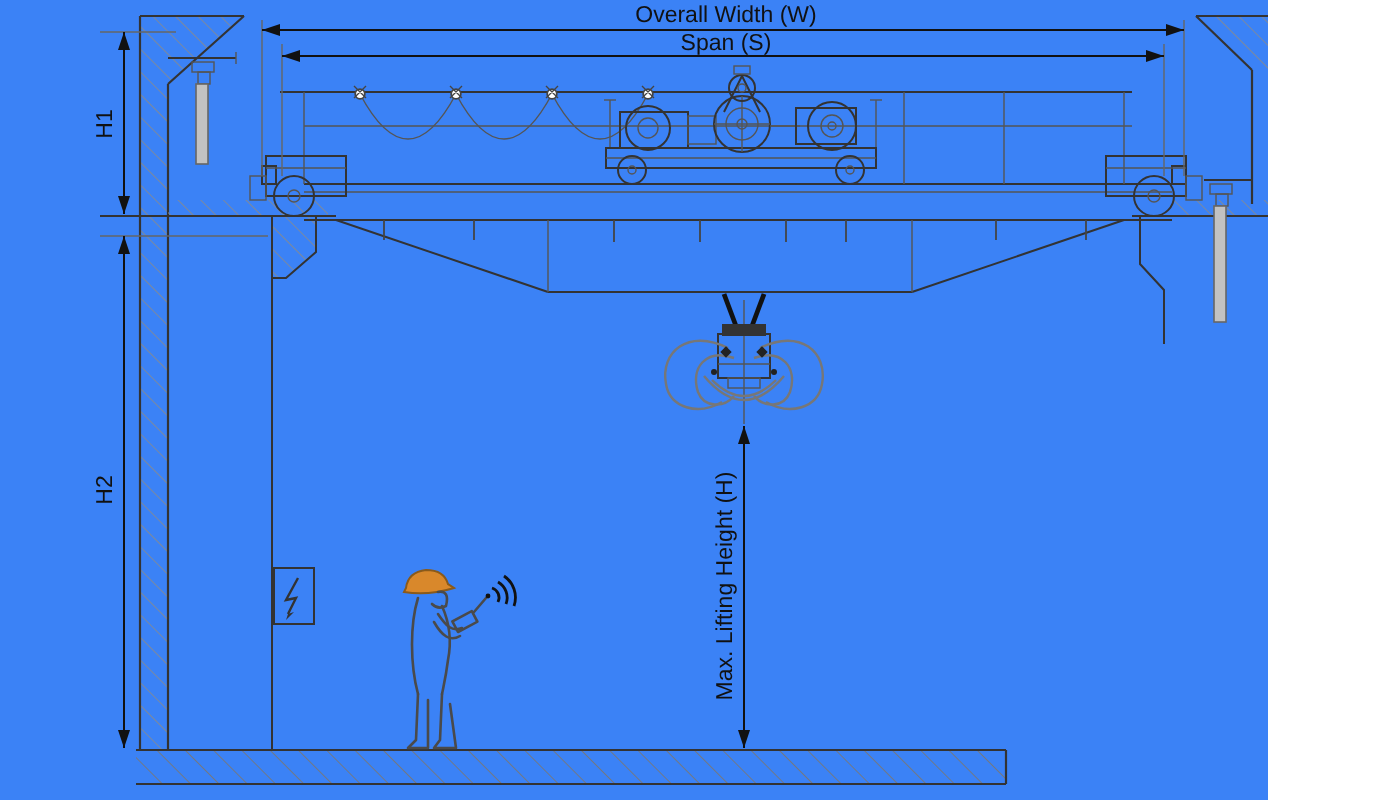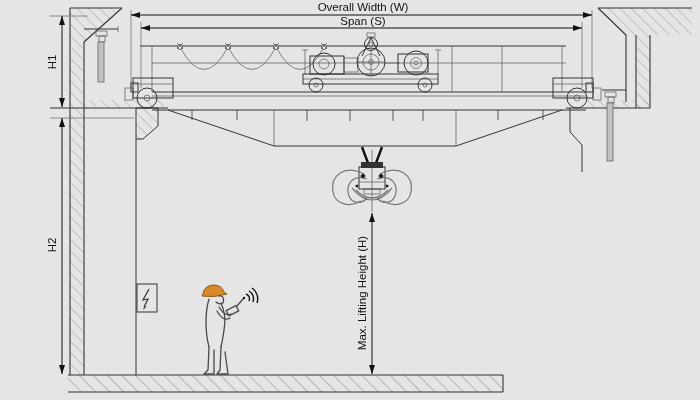--- a/index.html
+++ b/index.html
@@ -1,16 +1,16 @@
 <!DOCTYPE html>
 <html><head>
 <meta charset="utf-8">
 <style>
   html,body{margin:0;padding:0;background:#ffffff;}
-  .stage{width:700px;height:400px;position:relative;background:#e5e5e5;overflow:hidden;}
+  .stage{width:634px;height:400px;position:relative;background:#3b82f6;overflow:hidden;}
   svg{display:block;}
   text{font-family:"Liberation Sans","DejaVu Sans",sans-serif;fill:#111;}
   .dimlabel{font-size:11.5px;}
   .ln{stroke:#333;stroke-width:1;fill:none;}
   .ln-thin{stroke:#555;stroke-width:0.7;fill:none;}
   .ln-ext{stroke:#666;stroke-width:0.7;fill:none;}
   .dim{stroke:#111;stroke-width:1;fill:none;}
   .wallEdge{stroke:#333;stroke-width:1.1;fill:none;}
   .claw{stroke:#777;stroke-width:1.2;fill:none;}
   .figure{stroke:#4a4a4a;stroke-width:1.3;fill:none;stroke-linecap:round;stroke-linejoin:round;}

